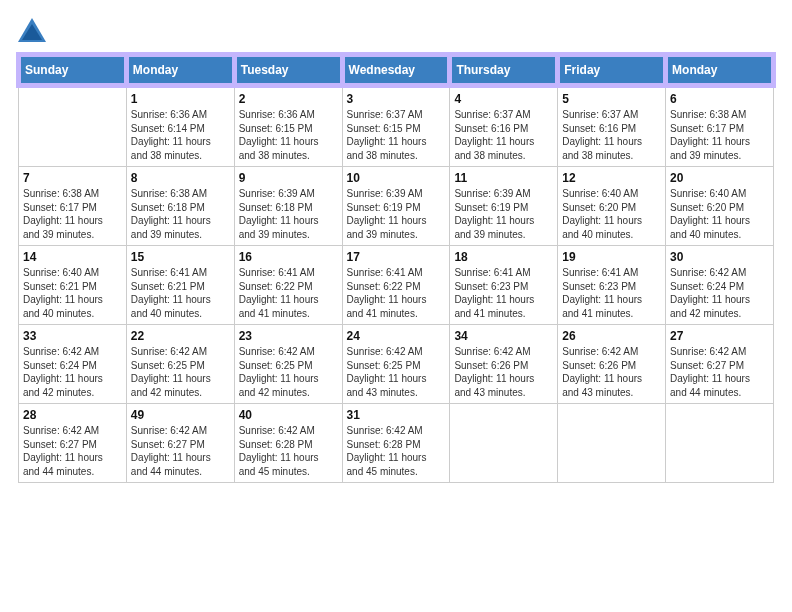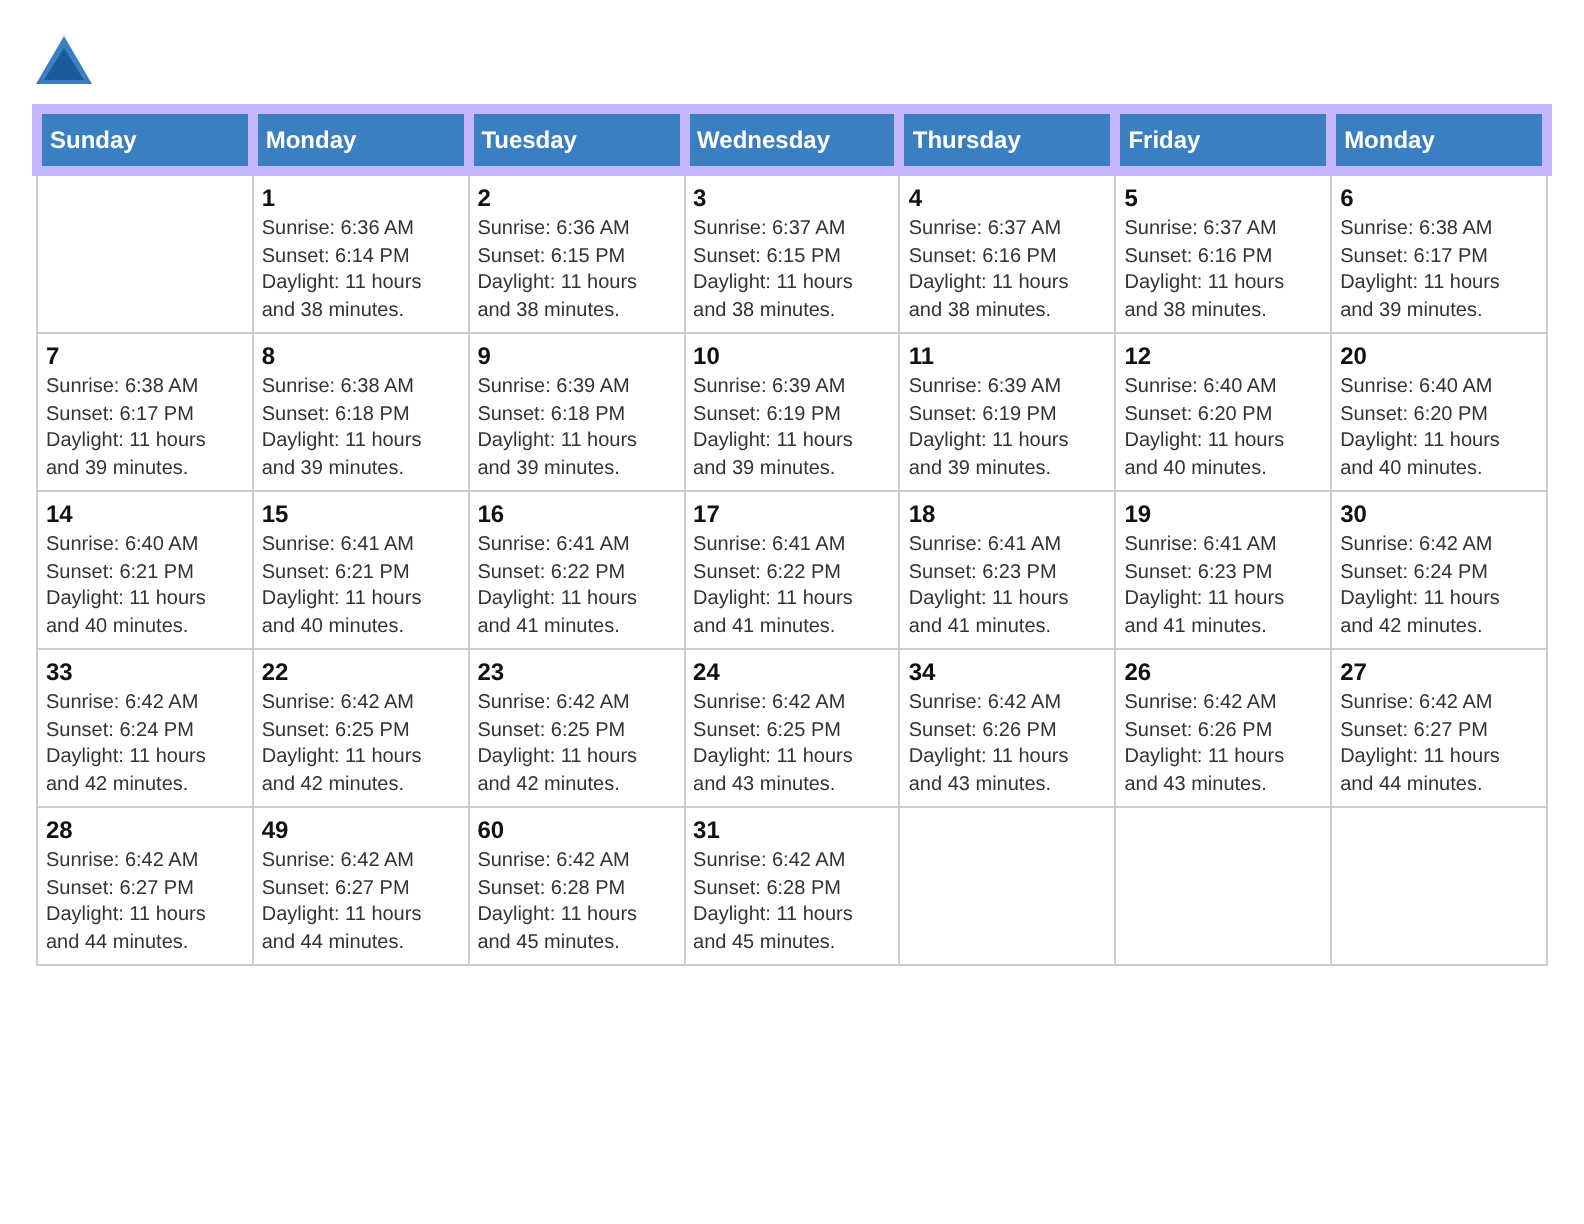--- a/index.html
+++ b/index.html
@@ -233,21 +233,21 @@
       <tr>
         <td>
           <div class="day-num">28</div>
           <div class="day-info">Sunrise: 6:42 AM<br>Sunset: 6:27 PM<br>Daylight: 11 hours and 44 minutes.</div>
         </td>
         <td>
           <div class="day-num">49</div>
           <div class="day-info">Sunrise: 6:42 AM<br>Sunset: 6:27 PM<br>Daylight: 11 hours and 44 minutes.</div>
         </td>
         <td>
-          <div class="day-num">60</div>
+          <div class="day-num">40</div>
           <div class="day-info">Sunrise: 6:42 AM<br>Sunset: 6:28 PM<br>Daylight: 11 hours and 45 minutes.</div>
         </td>
         <td>
           <div class="day-num">31</div>
           <div class="day-info">Sunrise: 6:42 AM<br>Sunset: 6:28 PM<br>Daylight: 11 hours and 45 minutes.</div>
         </td>
         <td></td>
         <td></td>
         <td></td>
       </tr>

